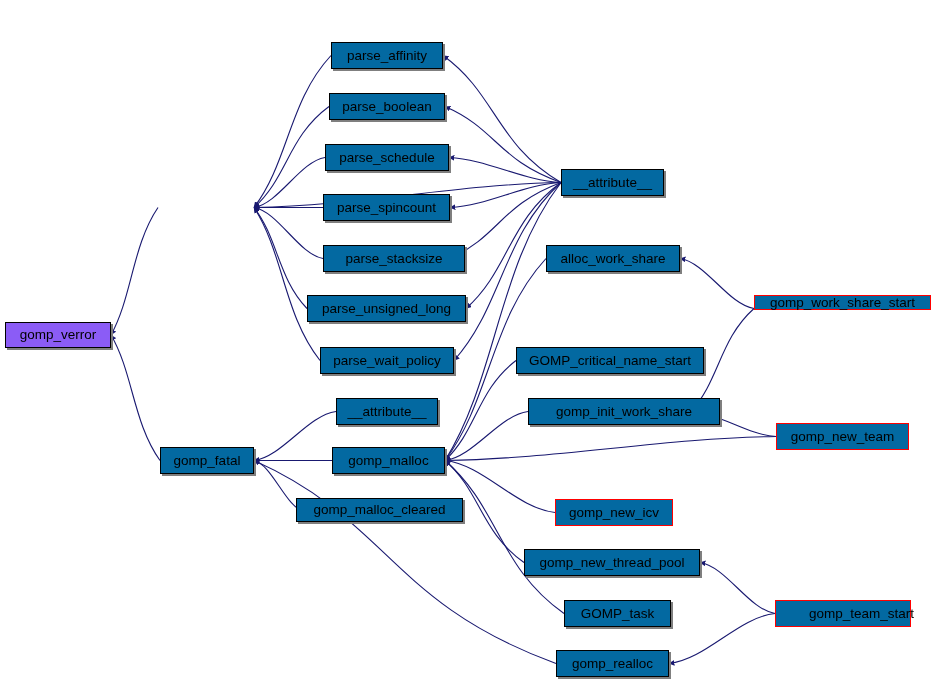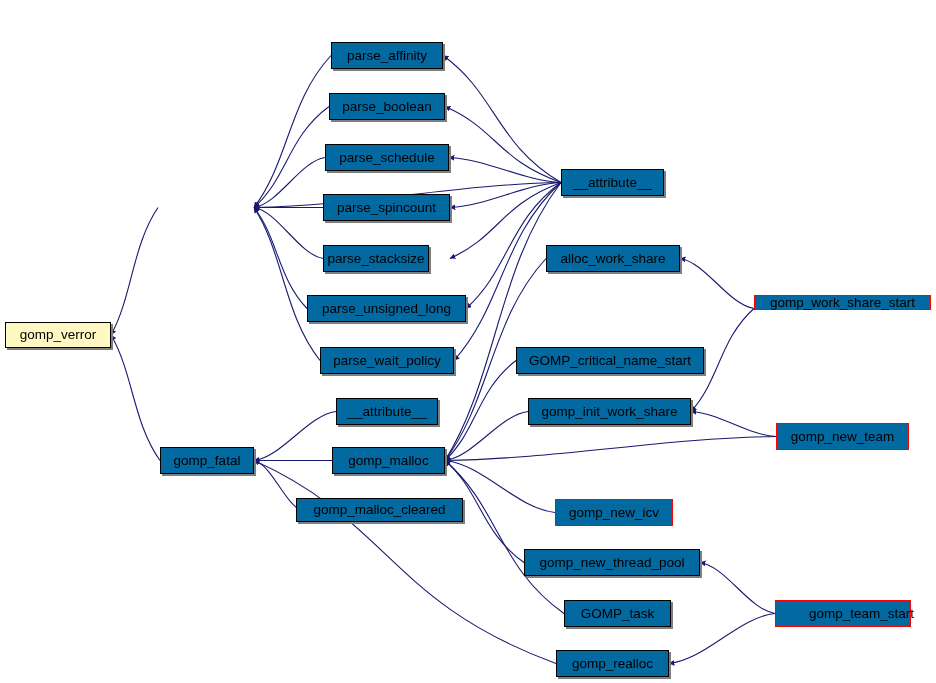--- a/index.html
+++ b/index.html
@@ -18,21 +18,21 @@
     color:#000000;
     background:#0369a1;
     border:1px solid #000000;
     white-space:nowrap;
     z-index:3;
   }
   .node.shadow{
     box-shadow:2px 2px 0 0 #7f7f7f;
   }
   .node.current{
-    background:#fef9c3;
+    background:#8b5cf6;
     border:1px solid #000000;
   }
   .node.redborder{
     border:1px solid #ff0000;
     box-shadow:none;
   }
   .node .lbl{pointer-events:none;}
 </style>
 </head>
 <body>
@@ -90,21 +90,21 @@
     </div>
     <div class="node shadow" style="left: 329px; top: 93px; width: 116px; height: 27px;">
       <span class="lbl">parse_boolean</span>
     </div>
     <div class="node shadow" style="left: 325px; top: 144px; width: 124px; height: 27px;">
       <span class="lbl">parse_schedule</span>
     </div>
     <div class="node shadow" style="left: 323px; top: 194px; width: 127px; height: 27px;">
       <span class="lbl">parse_spincount</span>
     </div>
-    <div class="node shadow" style="left: 323px; top: 245px; width: 106px; height: 27px;">
+    <div class="node shadow" style="left: 323px; top: 245px; width: 142px; height: 27px;">
       <span class="lbl">parse_stacksize</span>
     </div>
     <div class="node shadow" style="left: 307px; top: 295px; width: 159px; height: 27px;">
       <span class="lbl">parse_unsigned_long</span>
     </div>
     <div class="node shadow" style="left: 320px; top: 347px; width: 134px; height: 27px;">
       <span class="lbl">parse_wait_policy</span>
     </div>
     <div class="node shadow" style="left: 336px; top: 398px; width: 102px; height: 27px;">
       <span class="lbl">__attribute__</span>
@@ -117,21 +117,21 @@
     </div>
     <div class="node shadow" style="left: 561px; top: 169px; width: 103px; height: 27px;">
       <span class="lbl">__attribute__</span>
     </div>
     <div class="node shadow" style="left: 546px; top: 245px; width: 134px; height: 27px;">
       <span class="lbl">alloc_work_share</span>
     </div>
     <div class="node shadow" style="left: 516px; top: 347px; width: 188px; height: 27px;">
       <span class="lbl">GOMP_critical_name_start</span>
     </div>
-    <div class="node shadow" style="left: 528px; top: 398px; width: 163px; height: 27px;">
+    <div class="node shadow" style="left: 528px; top: 398px; width: 192px; height: 27px;">
       <span class="lbl">gomp_init_work_share</span>
     </div>
     <div class="node shadow" style="left: 524px; top: 549px; width: 176px; height: 27px;">
       <span class="lbl">gomp_new_thread_pool</span>
     </div>
     <div class="node shadow" style="left: 564px; top: 600px; width: 107px; height: 27px;">
       <span class="lbl">GOMP_task</span>
     </div>
     <div class="node shadow" style="left: 556px; top: 650px; width: 113px; height: 27px;">
       <span class="lbl">gomp_realloc</span>

